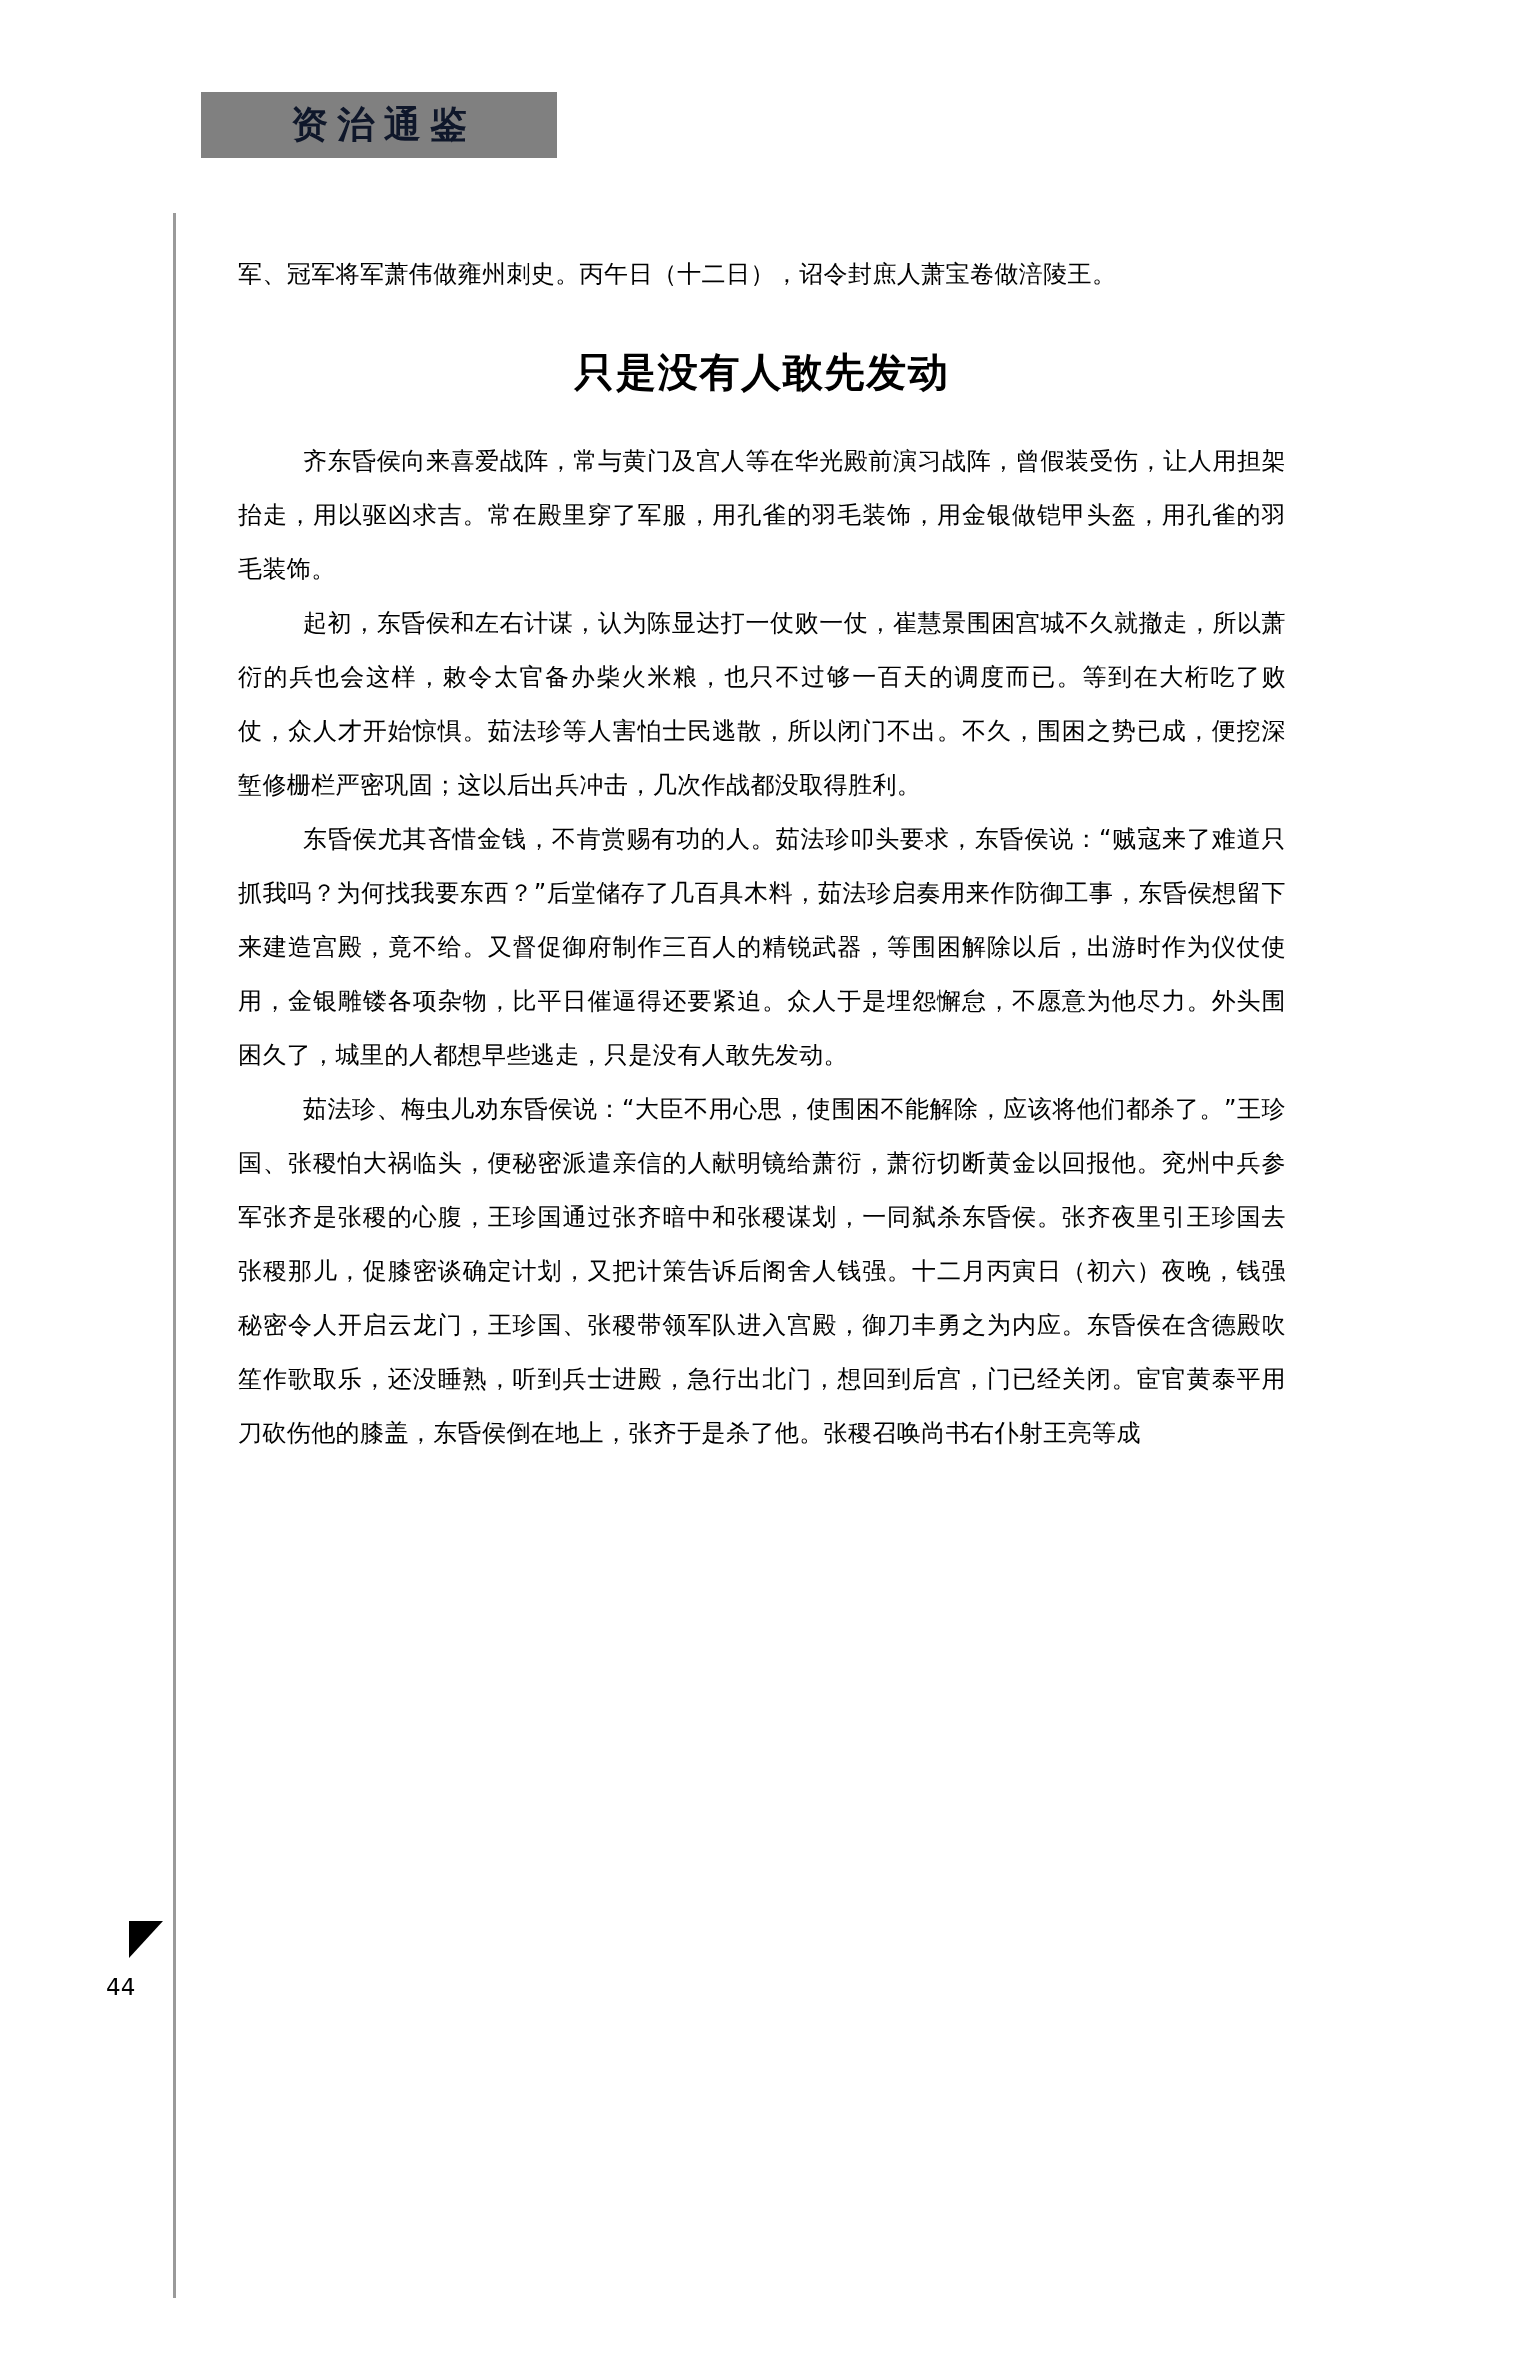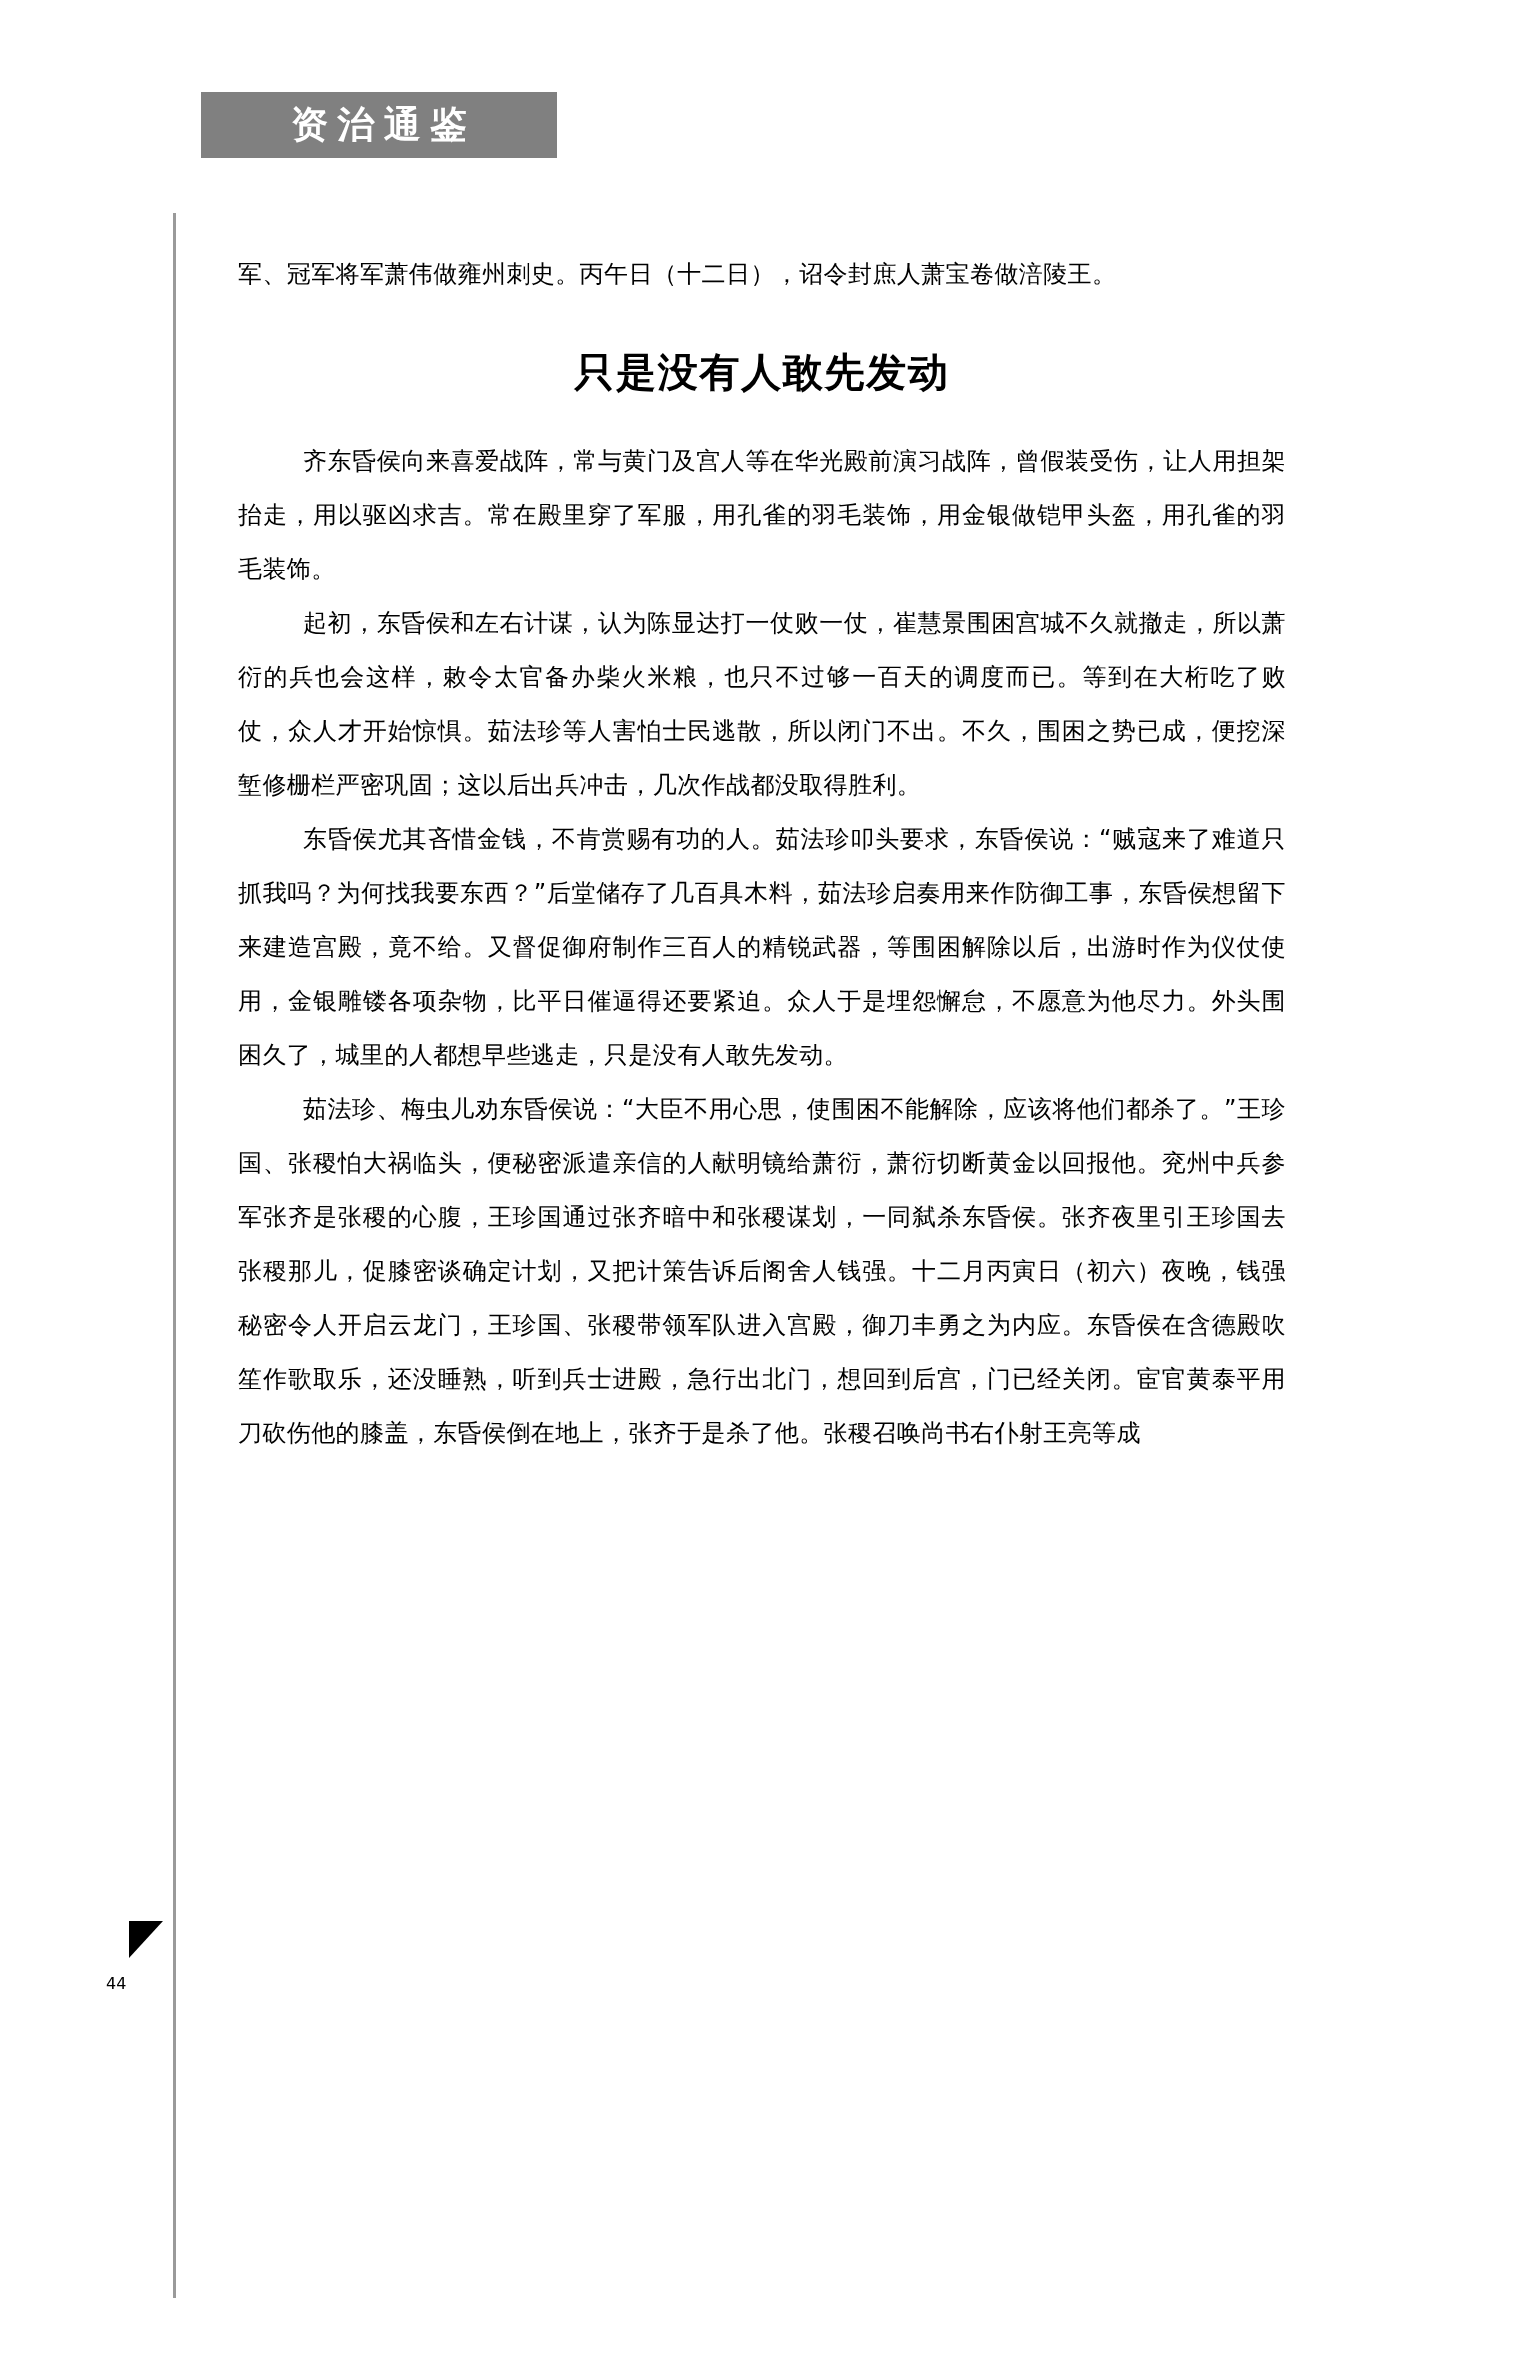--- a/index.html
+++ b/index.html
@@ -28,21 +28,21 @@
     left: 201px;
     top: 92px;
     width: 356px;
     height: 66px;
     background: #808080;
     display: flex;
     align-items: center;
     justify-content: center;
   }
   .header-banner .title-text {
-    color: #ffffff;
+    color: #0f172a;
     font-size: 37px;
     font-weight: bold;
     letter-spacing: 9.4px;
     text-indent: 9.4px;
     font-family: "DejaVu Sans", "Liberation Sans", sans-serif;
   }
 
   
   .left-rule {
     position: absolute;
@@ -61,21 +61,21 @@
     width: 0;
     height: 0;
     border-left: 34px solid #000000;
     border-bottom: 37px solid transparent;
   }
 
   .page-number {
     position: absolute;
     left: 106px;
     top: 1974px;
-    font-size: 16px;
+    font-size: 23px;
     color: #000000;
     font-family: "DejaVu Sans", "Liberation Sans", sans-serif;
   }
 
   
   .content {
     position: absolute;
     left: 238px;
     top: 247px;
     width: 1048px;

